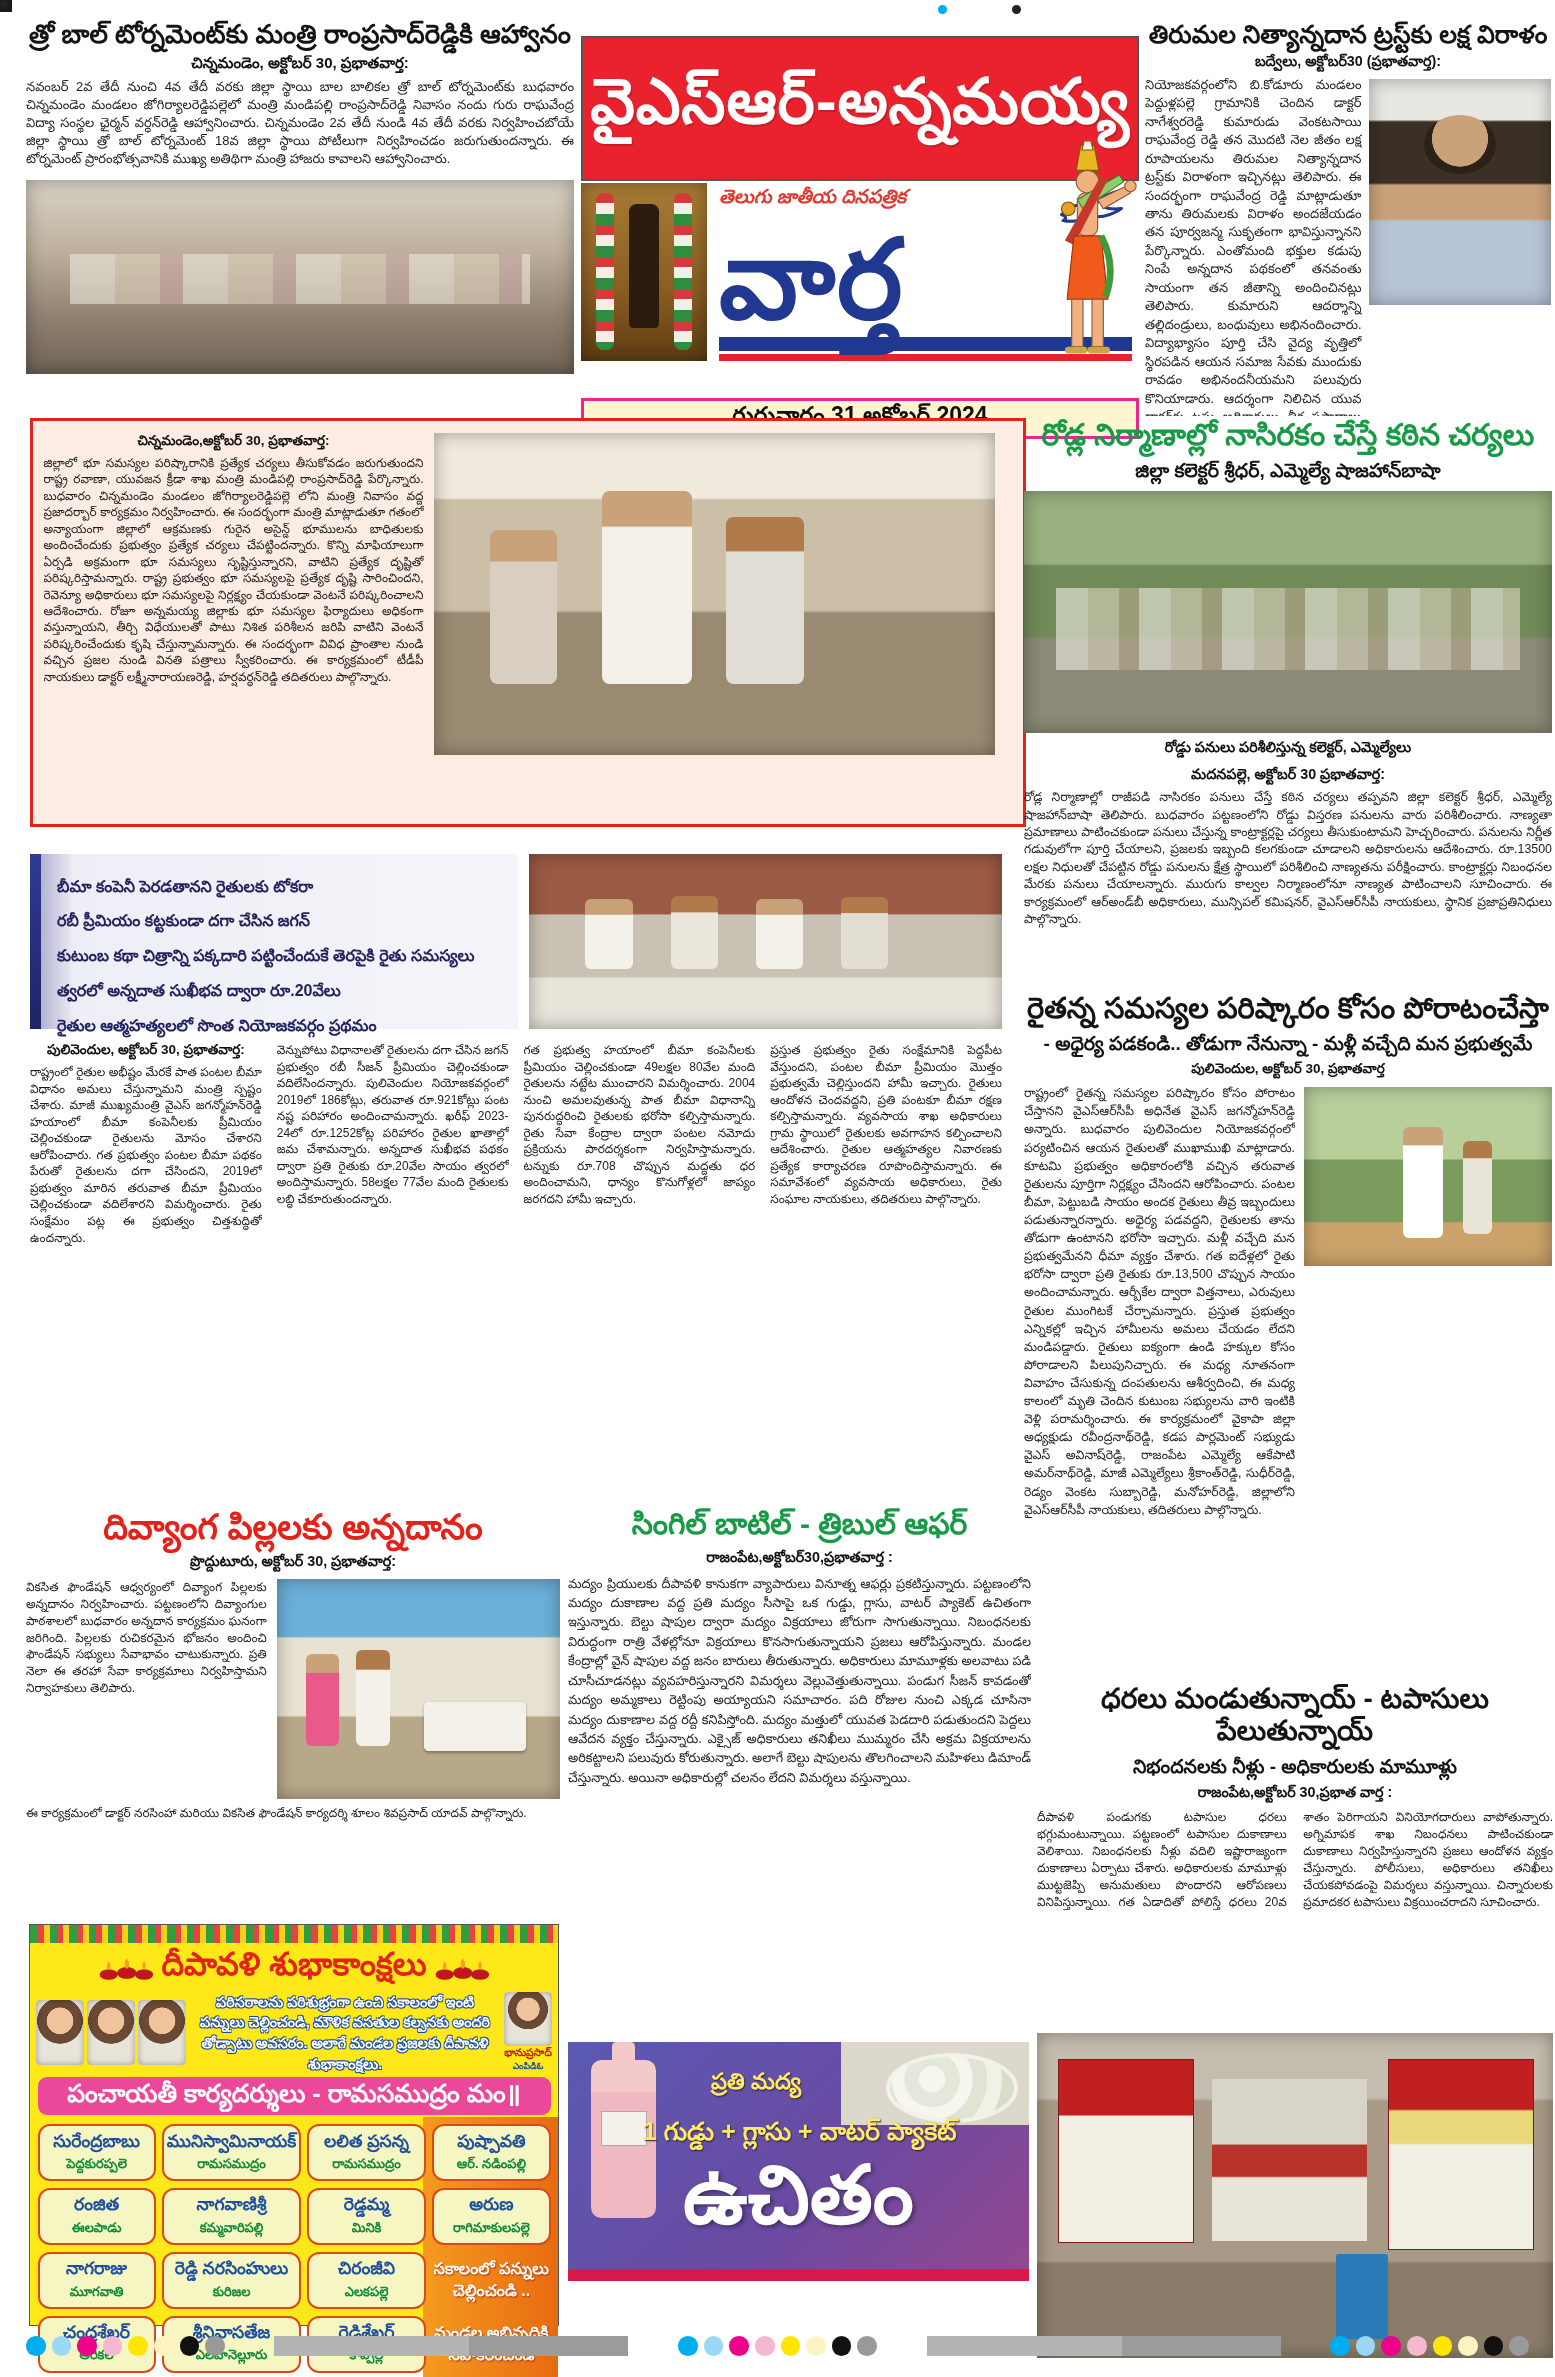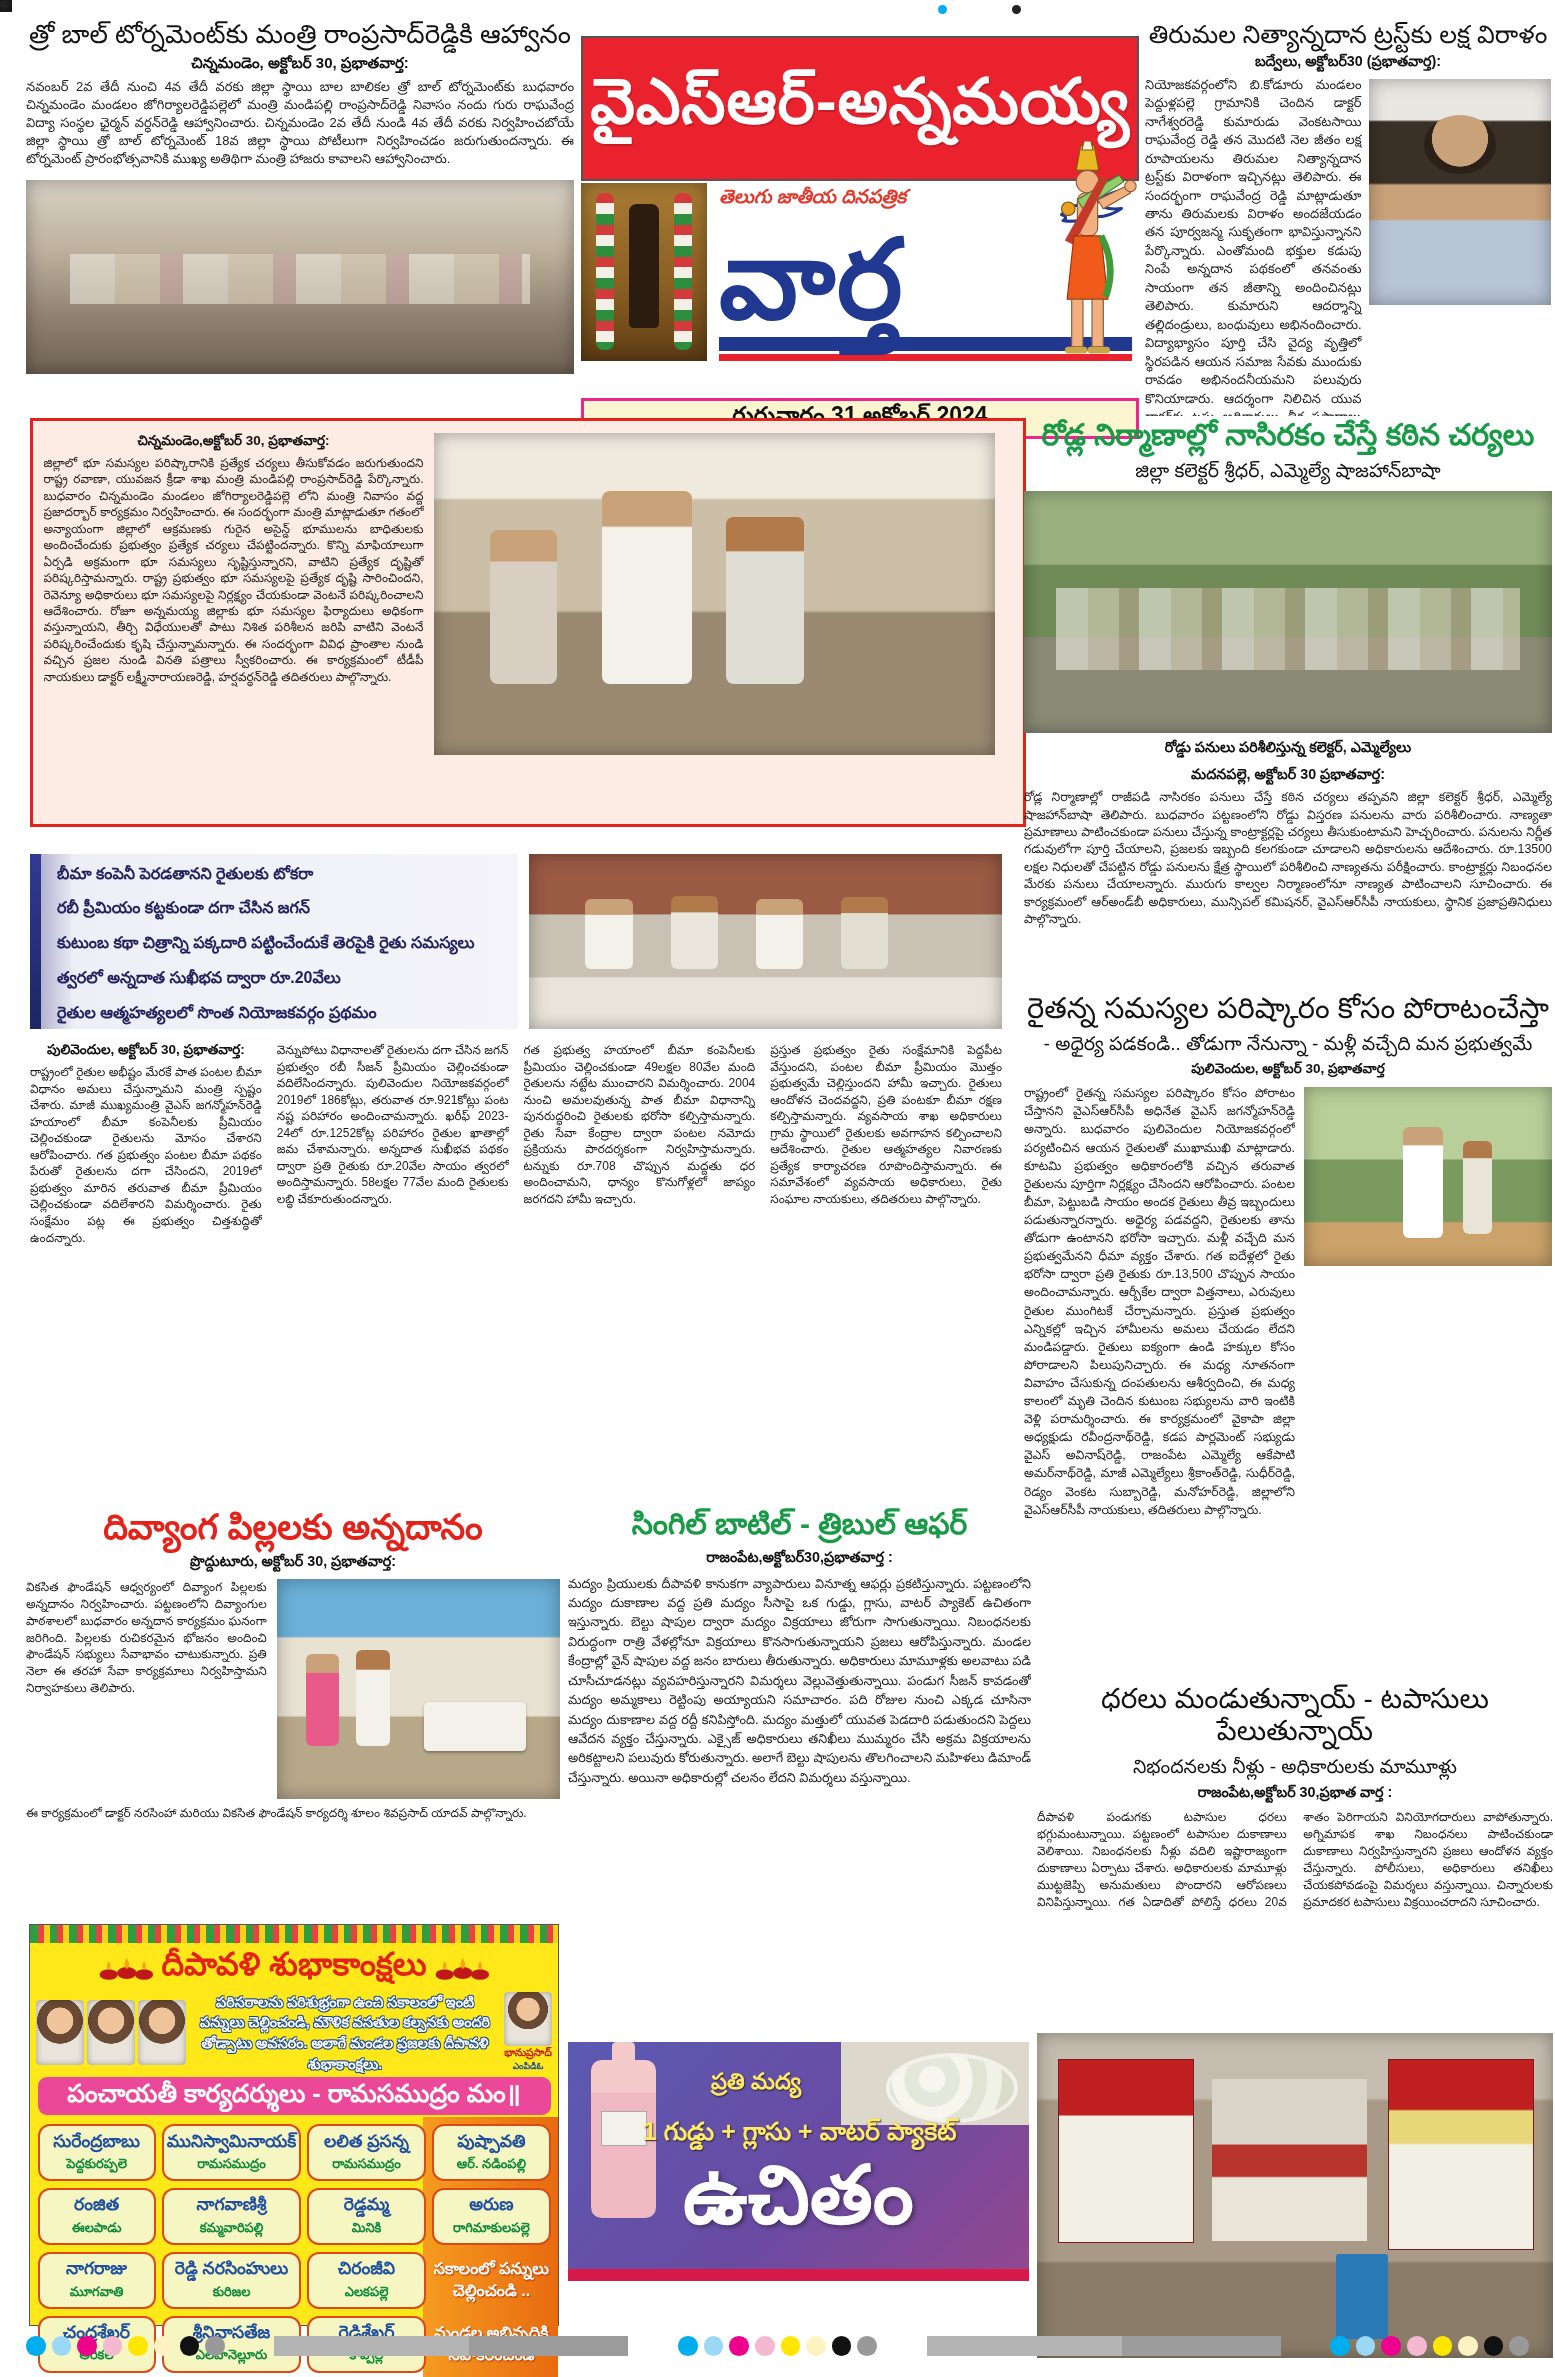--- a/index.html
+++ b/index.html
@@ -2,21 +2,21 @@
 <html style="font-size:12px"><head>
 <meta charset="utf-8">
 <style>
   html,body{margin:0;padding:0;background:#ffffff;}
   #page{position:relative;width:1556px;height:2377px;background:#ffffff;overflow:hidden;
         font-family:"Liberation Sans",sans-serif;color:#1a1a1a;}
   .abs{position:absolute;}
   .c{text-align:center;}
   .clip{overflow:hidden;}
   
-  .h-black{font-weight:normal;color:#141414;line-height:1.15;}
+  .h-black{font-weight:bold;color:#141414;line-height:1.15;}
   .h-red{font-weight:bold;color:#e32219;line-height:1.15;}
   .h-green{font-weight:bold;color:#189a46;line-height:1.15;}
   .h-blue{font-weight:bold;color:#303a92;line-height:1.1;}
   .dateline{font-weight:bold;color:#111;}
   .bodytxt{color:#1c1c1c;text-align:justify;}
   
   .photo{position:relative;background:#cfcac0;box-shadow:inset 0 0 18px rgba(0,0,0,.35);}
   .caption{font-weight:bold;color:#111;}
   
   .mast-banner{background:#e9222d;color:#fff;display:flex;align-items:center;justify-content:center;}
@@ -25,21 +25,21 @@
   .vaartha{color:#20388f;font-weight:bold;font-size:111px;line-height:.95;letter-spacing:1.5px;}
   .bar-blue{background:#20388f;height:13.5px;}
   .bar-red{background:#e9222d;height:6.8px;}
   .datebar{background:#fdf5d0;border:3px solid #ec268f;display:flex;align-items:center;justify-content:center;
            font-weight:bold;font-size:23px;color:#111;}
   
   .redbox{background:#fcece4;border:3.8px solid #e32219;}
   
   .points{background:linear-gradient(90deg,#9f9fc6 0,#eeeef6 9%,#f4f4fa 100%);display:flex;}
   .points-bar{width:10.5px;background:linear-gradient(180deg,#303a92,#1d2566);}
-  .points ul{margin:5px 0 0 0;padding:6px 10.5px 6px 16.6px;list-style:none;}
+  .points ul{margin:18px 0 0 0;padding:6px 10.5px 6px 16.6px;list-style:none;}
   .points li{font-size:16px;font-weight:bold;color:#22225e;margin-bottom:12.8px;}
   
   .ad{background:#ffe81a;border:1.5px solid #555;}
   .ad-topstrip{height:18px;background:repeating-linear-gradient(90deg,#2e9e3e 0 7.5px,#e84242 7.5px 13.5px,#f7d117 13.5px 19.6px);}
   .ad-head{color:#e32219;font-weight:bold;font-size:32px;}
   .ad-msg{color:#ffffff;font-weight:bold;font-size:14.3px;text-shadow:0.8px 0.8px 0 #184a9a,-0.8px -0.8px 0 #184a9a,0.8px -0.8px 0 #184a9a,-0.8px 0.8px 0 #184a9a;line-height:1.45;text-align:center;}
   .ad-band{background:#ec4899;border-radius:9px;color:#fff;font-weight:bold;font-size:25px;
            display:flex;align-items:center;justify-content:center;}
   .ad-grid{display:grid;grid-template-columns:repeat(4,1fr);gap:6.8px;padding:7.5px;
            background:linear-gradient(90deg,rgba(0,0,0,0) 0 74.5%, #f59b1f 74.5%, #e86a10 100%);}

